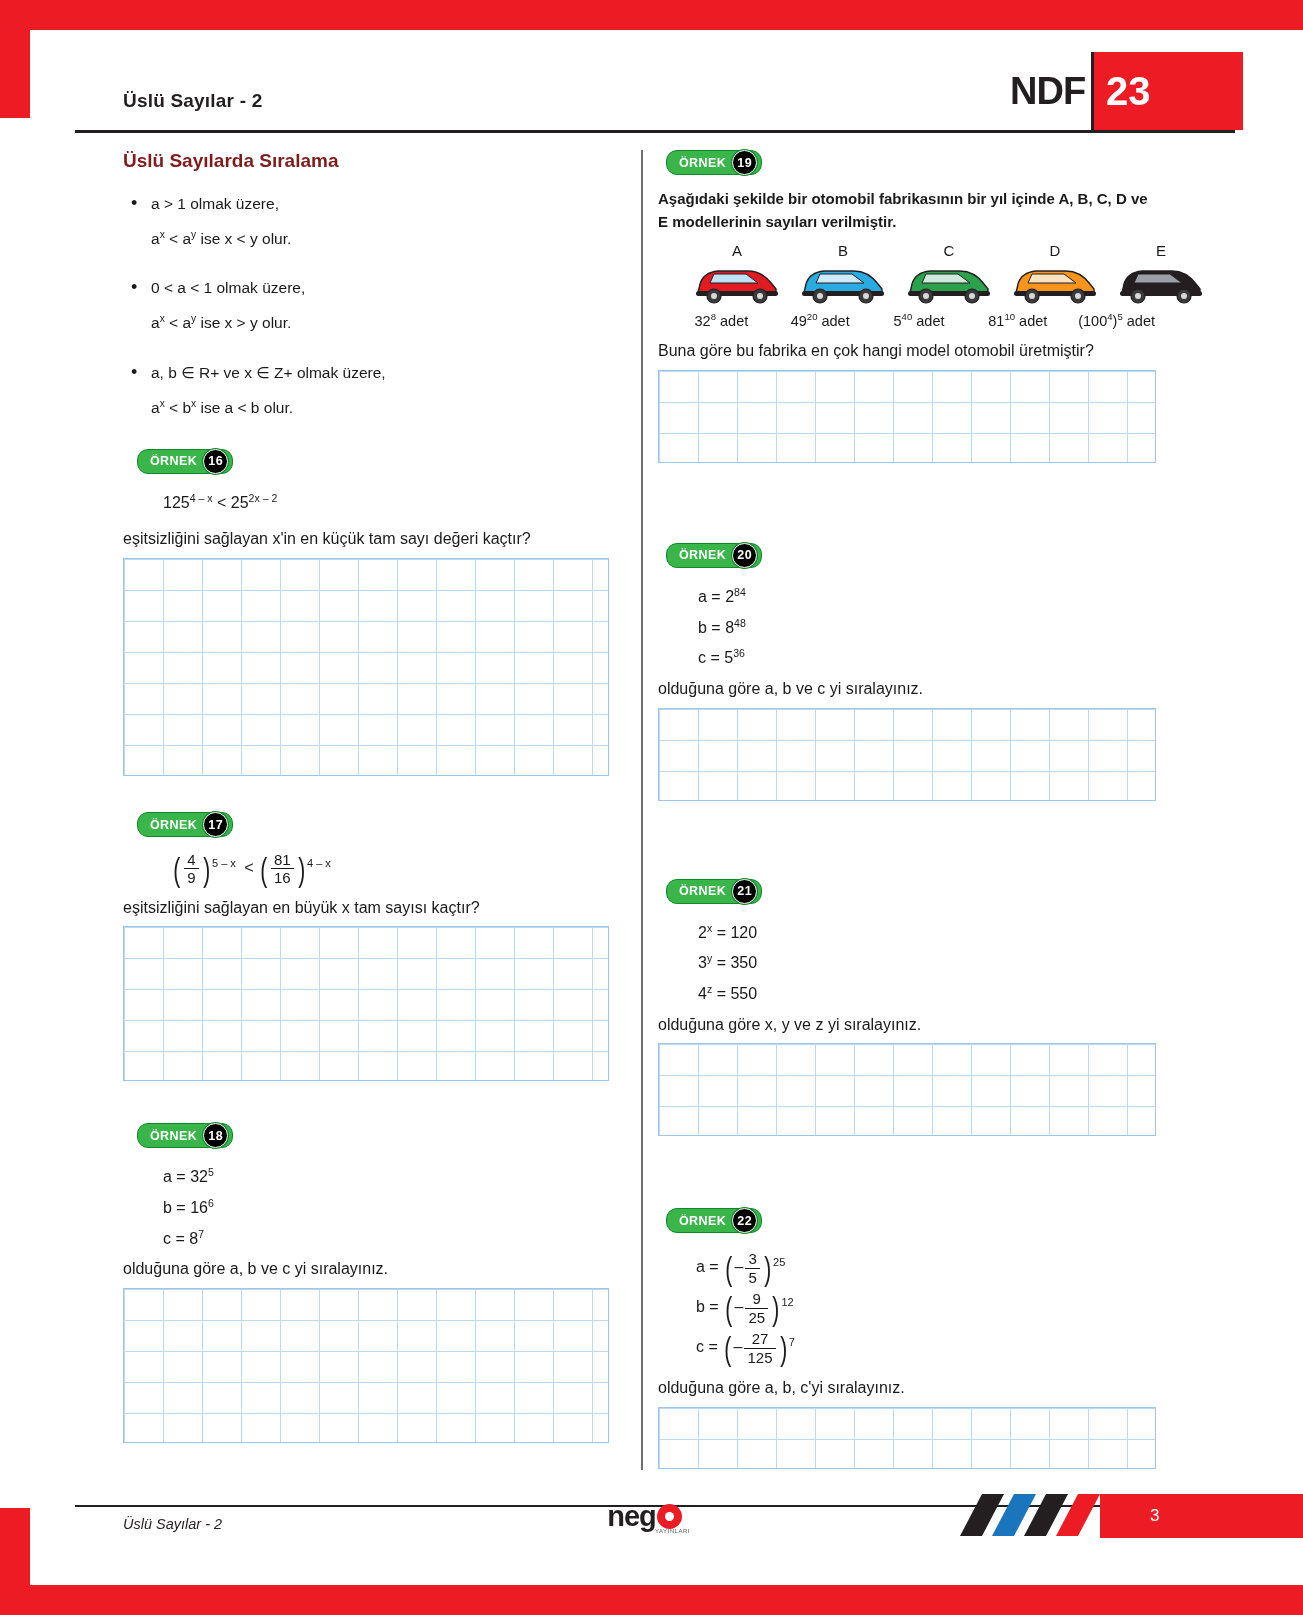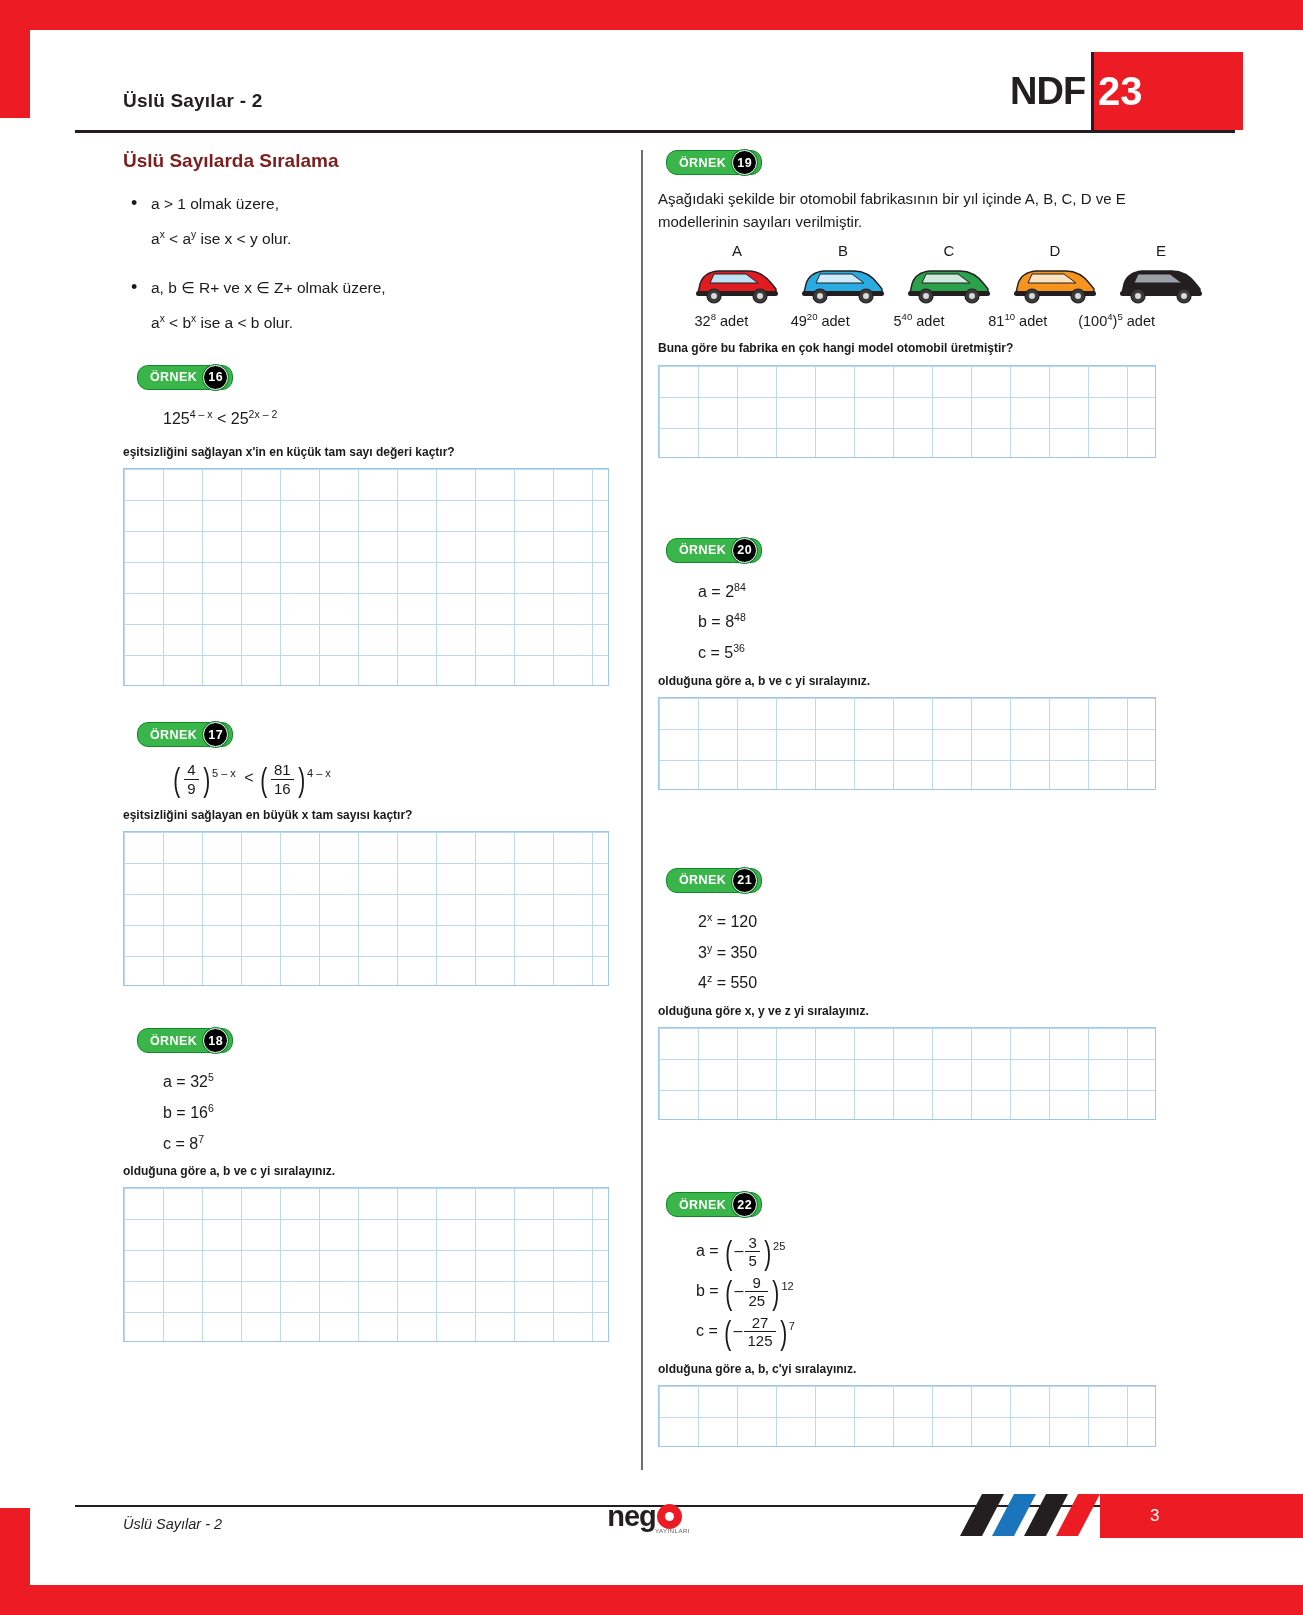--- a/index.html
+++ b/index.html
@@ -77,21 +77,21 @@
   }
   .ndf-num {
     width: 152px;
     height: 78px;
     background: #ed1c24;
     color: #ffffff;
     font-size: 40px;
     font-weight: bold;
     display: flex;
     align-items: center;
-    padding-left: 4px;
+    padding-left: 12px;
     box-sizing: border-box;
     border-left: 3px solid #231f20;
   }
 
   
   .col-divider {
     position: absolute;
     left: 641px; top: 150px;
     width: 2px; height: 1320px;
     background: #6d6e71;
@@ -158,29 +158,29 @@
     color: #ffffff;
     font-size: 12.5px;
     display: flex;
     align-items: center;
     justify-content: center;
     box-shadow: 0 0 0 1px #0f8a2b;
   }
   .ornek-row { margin-left: 14px; }
 
   .q-text {
-    font-size: 12px;
-    font-weight: bold;
+    font-size: 16px;
+    font-weight: normal;
     margin: 10px 0 8px 0;
     line-height: 1.35;
   }
   .plain {
     font-size: 15px;
     line-height: 1.55;
-    font-weight: normal;
+    font-weight: bold;
   }
   .expr {
     font-size: 16px;
     margin: 14px 0 4px 0;
     padding-left: 40px;
     line-height: 1.9;
   }
   .expr-line { display: block; }
   sup { font-size: .66em; }
 
@@ -332,20 +332,26 @@
 
     <div class="section-title">Üslü Sayılarda Sıralama</div>
 
     <div class="bullet-block">
       <span>a &gt; 1 olmak üzere,</span>
       <span class="bullet-sub">
         <span>a</span><sup>x</sup><span> &lt; a</span><sup>y</sup><span> ise x &lt; y olur.</span>
       </span>
     </div>
 
+    <div class="bullet-block">
+      <span>0 &lt; a &lt; 1 olmak üzere,</span>
+      <span class="bullet-sub">
+        <span>a</span><sup>x</sup><span> &lt; a</span><sup>y</sup><span> ise x &gt; y olur.</span>
+      </span>
+    </div>
 
     <div class="bullet-block">
       <span>a, b ∈ R+ ve x ∈ Z+ olmak üzere,</span>
       <span class="bullet-sub">
         <span>a</span><sup>x</sup><span> &lt; b</span><sup>x</sup><span> ise a &lt; b olur.</span>
       </span>
     </div>
 
     <div style="margin-top:28px">
       <div class="ornek-row">

